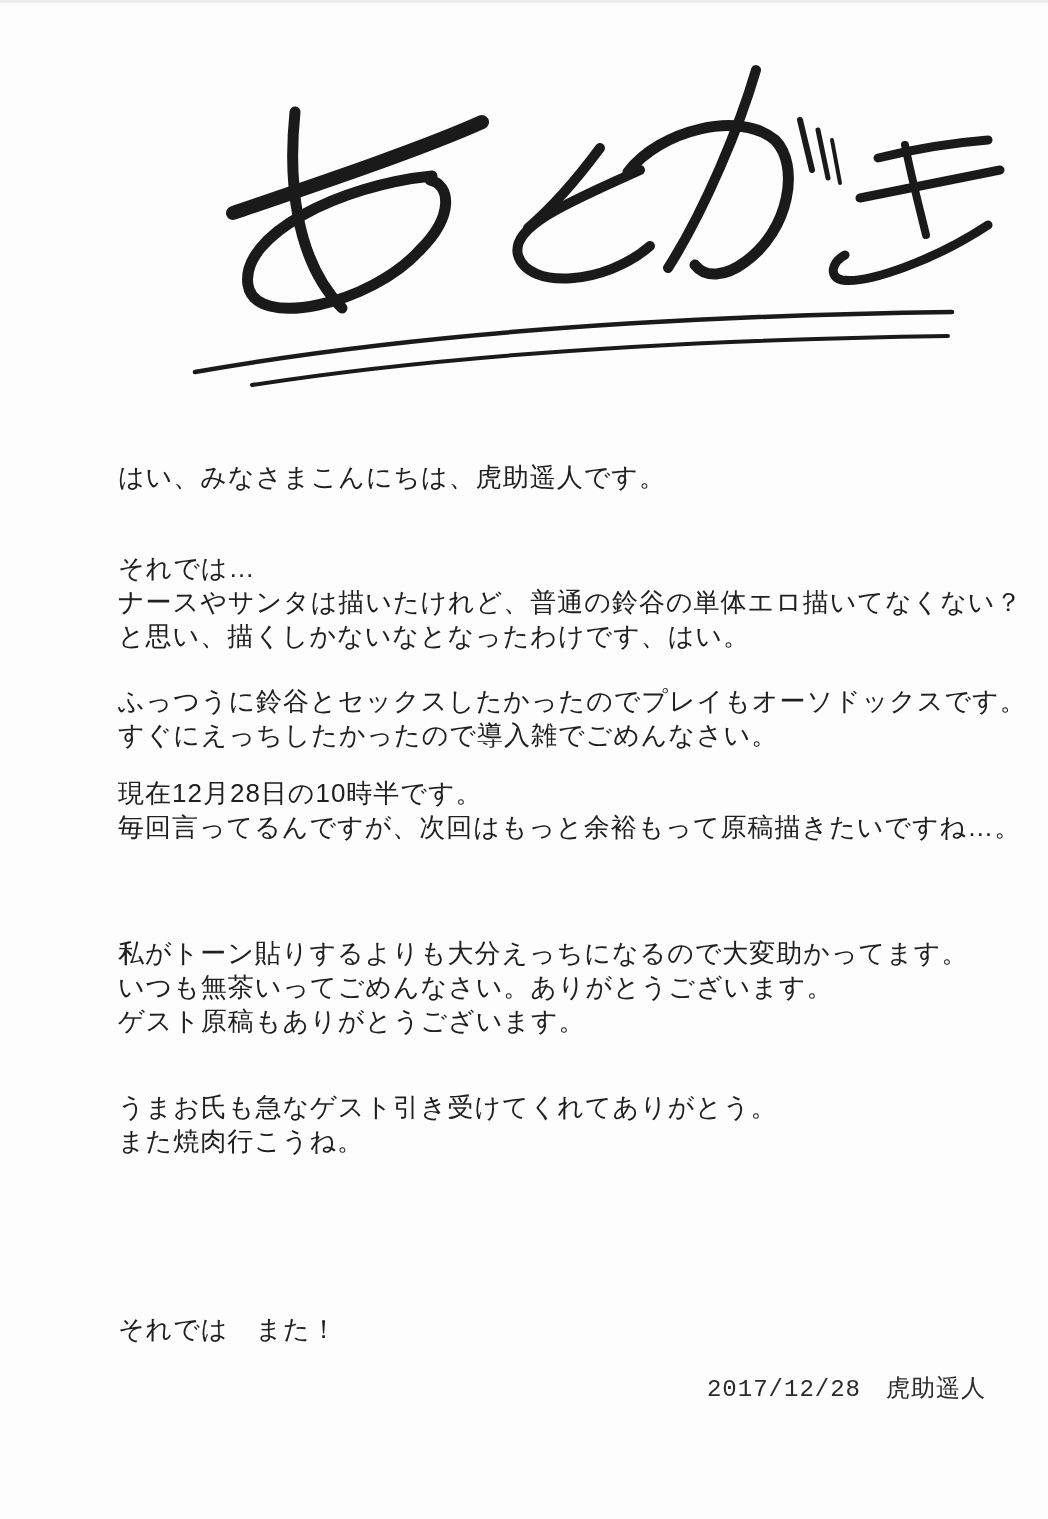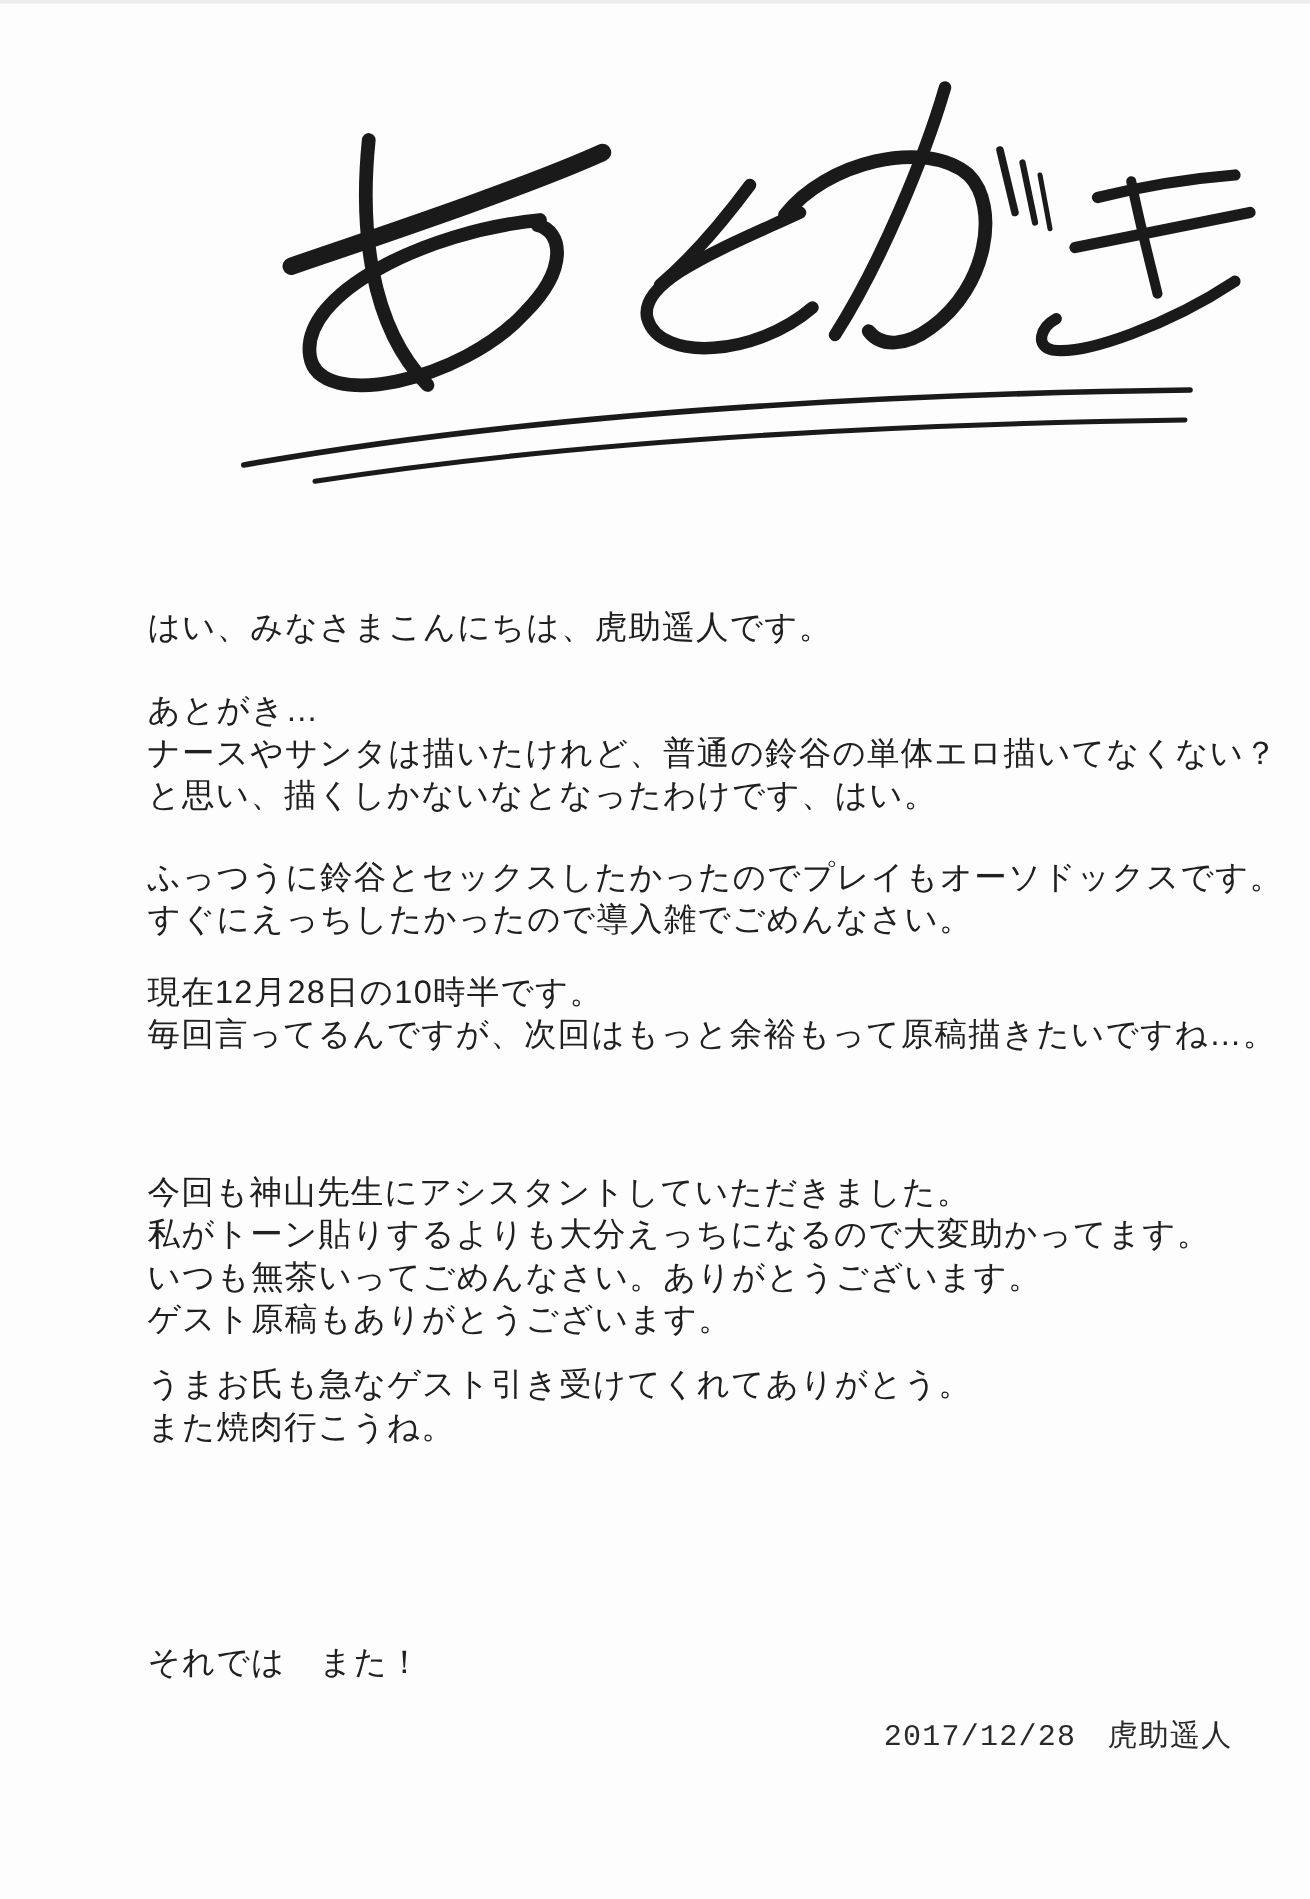--- a/index.html
+++ b/index.html
@@ -45,21 +45,21 @@
   .para {
     position: absolute;
     left: 118px;
     font-size: 26px;
     line-height: 34px;
     letter-spacing: 1px;
     color: #202020;
     white-space: nowrap;
   }
   .para .line { height: 34px; }
-  .p0 { top: 486px; font-family: Liberation Mono, monospace; }
+  .p0 { top: 460px; }
   .p1 { top: 551px; }
   .p2 { top: 684px; }
   .p3 { top: 776px; }
   .p4 { top: 936px; }
   .p5 { top: 1090px; }
   .closing { top: 1284px; margin-top: 28px; }
   .signature {
     position: absolute;
     top: 1372px;
     right: 62px;
@@ -105,37 +105,36 @@
     <path class="ink" stroke-width="4.5" d="M 45,322 Q 350,268 802,262"></path>
     <path class="ink" stroke-width="4" d="M 102,335 Q 380,292 798,286"></path>
   </svg>
 </div>
 
 <div class="para p0">
   <div class="line">はい、みなさまこんにちは、虎助遥人です。</div>
 </div>
 
 <div class="para p1">
-  <div class="line">あとがき…</div>
+  <div class="line">それでは…</div>
   <div class="line">ナースやサンタは描いたけれど、普通の鈴谷の単体エロ描いてなくない？</div>
   <div class="line">と思い、描くしかないなとなったわけです、はい。</div>
 </div>
 
 <div class="para p2">
   <div class="line">ふっつうに鈴谷とセックスしたかったのでプレイもオーソドックスです。</div>
   <div class="line">すぐにえっちしたかったので導入雑でごめんなさい。</div>
 </div>
 
 <div class="para p3">
   <div class="line">現在12月28日の10時半です。</div>
   <div class="line">毎回言ってるんですが、次回はもっと余裕もって原稿描きたいですね…。</div>
 </div>
 
 <div class="para p4">
-  <div class="line">今回も神山先生にアシスタントしていただきました。</div>
   <div class="line">私がトーン貼りするよりも大分えっちになるので大変助かってます。</div>
   <div class="line">いつも無茶いってごめんなさい。ありがとうございます。</div>
   <div class="line">ゲスト原稿もありがとうございます。</div>
 </div>
 
 <div class="para p5">
   <div class="line">うまお氏も急なゲスト引き受けてくれてありがとう。</div>
   <div class="line">また焼肉行こうね。</div>
 </div>
 

